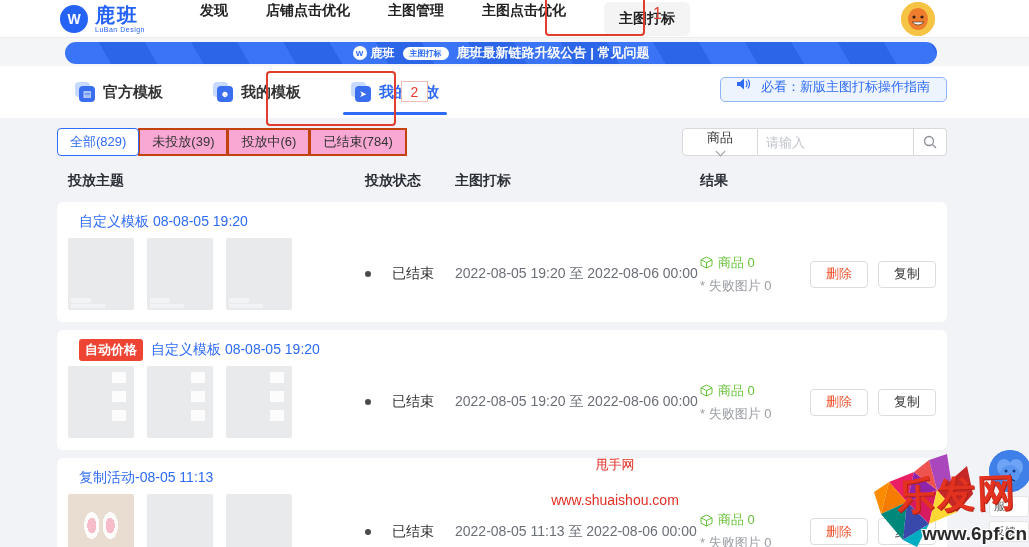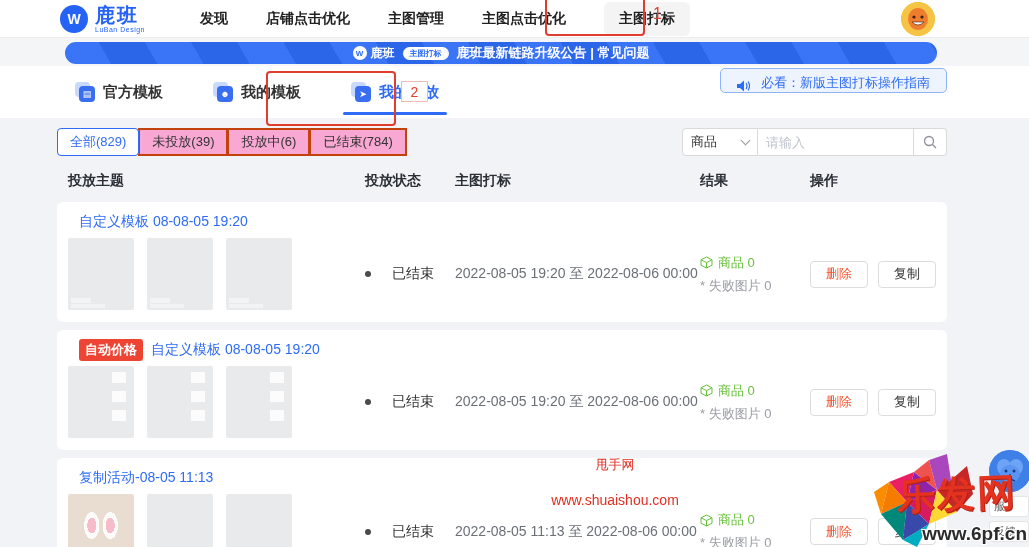--- a/index.html
+++ b/index.html
@@ -7,21 +7,21 @@
   body { font-family:"Liberation Sans","DejaVu Sans",sans-serif; background:#fff; position:relative; overflow:hidden; }
   .stage { position:absolute; inset:0; width:1029px; height:547px; overflow:hidden; }
 
   
   .header { position:absolute; top:0; left:0; width:100%; height:38px; background:#fff; border-bottom:1px solid #ececec; display:flex; align-items:center; }
   .logo { display:flex; align-items:center; margin-left:60px; gap:7px; }
   .logo-mark { width:28px; height:28px; border-radius:50%; background:#2563f6; display:flex; align-items:center; justify-content:center; color:#fff; font-weight:bold; font-size:14px; }
   .logo-text-wrap { display:flex; flex-direction:column; line-height:1; }
   .logo-cn { color:#2563f6; font-size:20px; font-weight:bold; letter-spacing:2px; }
   .logo-en { color:#2563f6; font-size:7px; margin-top:1px; letter-spacing:.5px; }
-  .nav { display:flex; align-items:center; margin-left:55px; gap:38px; }
+  .nav { display:flex; align-items:flex-start; margin-left:55px; gap:38px; }
   .nav-item { font-size:14px; color:#222; font-weight:bold; cursor:pointer; white-space:nowrap; }
   .nav-item.pill { background:#f4f4f5; border-radius:6px; padding:8px 15px; }
   .avatar { position:absolute; right:94px; top:2px; width:34px; height:34px; border-radius:50%; background:#f6c445; overflow:hidden; }
   .avatar svg { display:block; }
 
   
   .banner-strip { position:absolute; top:38px; left:0; width:100%; height:28px; background:#f4f5f7; }
   .banner-pill { position:absolute; left:65px; top:4px; width:872px; height:22px; border-radius:12px; background:#2e6bf6;
     background-image:repeating-linear-gradient(60deg, rgba(255,255,255,0.06) 0 40px, rgba(0,0,0,0.06) 40px 80px);
     display:flex; align-items:center; justify-content:center; gap:8px; }
@@ -33,33 +33,33 @@
 
   
   .tabrow { position:absolute; top:66px; left:0; width:100%; height:52px; background:#fff; }
   .tabs { position:absolute; left:75px; top:0; height:52px; display:flex; align-items:center; gap:50px; }
   .tab { display:flex; align-items:center; gap:8px; font-size:15px; font-weight:bold; color:#333; cursor:pointer; position:relative; height:52px; }
   .tab-icon { width:20px; height:20px; position:relative; }
   .tab-icon .sq-back { position:absolute; left:0; top:0; width:15px; height:15px; border-radius:4px; background:#c8d9ff; }
   .tab-icon .sq-front { position:absolute; right:0; bottom:0; width:16px; height:16px; border-radius:4px; background:#3a6ef0; color:#fff; font-size:9px; display:flex; align-items:center; justify-content:center; }
   .tab.active { color:#2e6bf6; }
   .tab.active::after { content:""; position:absolute; left:-8px; right:-8px; bottom:3px; height:3px; background:#2e6bf6; border-radius:2px; }
-  .guide-btn { position:absolute; right:82px; top:2px; height:25px; display:flex; align-items:flex-end; gap:10px; padding:0 16px; background:#eef4fe; border:1px solid #8fb3f7; border-radius:5px; color:#2e6bf6; font-size:13px; cursor:pointer; }
+  .guide-btn { position:absolute; right:82px; top:11px; height:25px; display:flex; align-items:flex-start; gap:10px; padding:0 16px; background:#eef4fe; border:1px solid #8fb3f7; border-radius:5px; color:#2e6bf6; font-size:13px; cursor:pointer; }
 
   
   .content { position:absolute; top:118px; left:0; width:100%; height:429px; background:#f1f3f6; }
   .inner { position:relative; margin-left:57px; width:890px; }
 
   .filter-row { position:relative; height:28px; margin-top:10px; display:flex; }
   .filter-btn { height:28px; padding:0 12px; font-size:13px; display:flex; align-items:center; background:#f9a8d4; border:2px solid #c2410c; color:#333; margin-left:-1px; cursor:pointer; }
   .filter-btn:first-child { margin-left:0; border-radius:4px 0 0 4px; }
   .filter-btn:last-child { border-radius:0 4px 4px 0; }
   .filter-btn.active { background:#fff; border:1px solid #2e6bf6; color:#2e6bf6; border-radius:4px; z-index:2; }
   .search-group { position:absolute; right:0; top:0; height:28px; display:flex; }
-  .search-select { width:76px; height:28px; background:#fff; border:1px solid #d9d9d9; border-radius:4px 0 0 4px; display:flex; align-items:center; justify-content:space-between; padding:0 8px; font-size:13px; color:#333; cursor:pointer; }
+  .search-select { width:76px; height:28px; background:#fff; border:1px solid #d9d9d9; border-radius:4px 0 0 4px; display:flex; align-items:center; justify-content:space-between; padding:0 8px; font-size:13px; color:#333; cursor:pointer;flex-direction:column; }
   .chev { width:7px; height:7px; border-right:1px solid #999; border-bottom:1px solid #999; transform:rotate(45deg); margin-top:-4px; }
   .search-input { width:156px; height:28px; border:1px solid #d9d9d9; border-left:none; padding:0 8px; font-size:13px; color:#333; outline:none; }
   .search-input::placeholder { color:#c0c4cc; }
   .search-btn { width:33px; height:28px; background:#fff; border:1px solid #d9d9d9; border-left:none; border-radius:0 4px 4px 0; display:flex; align-items:center; justify-content:center; cursor:pointer; }
 
   .grid { display:grid; grid-template-columns:297px 90px 245px 110px 1fr; align-items:center; }
   .thead { margin-top:12px; height:26px; font-size:14px; font-weight:bold; color:#2b2f36; padding-left:11px; }
 
   .card { background:#fff; border-radius:6px; margin-top:8px; padding:10px 0 12px 0; }
   .card-title { padding-left:22px; font-size:14px; color:#2e6bf6; display:flex; align-items:center; gap:8px; height:20px; cursor:pointer; }
@@ -203,21 +203,20 @@
             </svg>
           </div>
         </div>
       </div>
 
       <div class="grid thead">
         <span>投放主题</span>
         <span>投放状态</span>
         <span>主图打标</span>
         <span>结果</span>
-        <span>操作</span>
       </div>
 
       <div class="card">
         <div class="card-title">
           <span>自定义模板 08-08-05 19:20</span>
         </div>
         <div class="grid card-body">
           <div class="thumbs">
             <div class="thumb t-faint"></div>
             <div class="thumb t-faint"></div>

